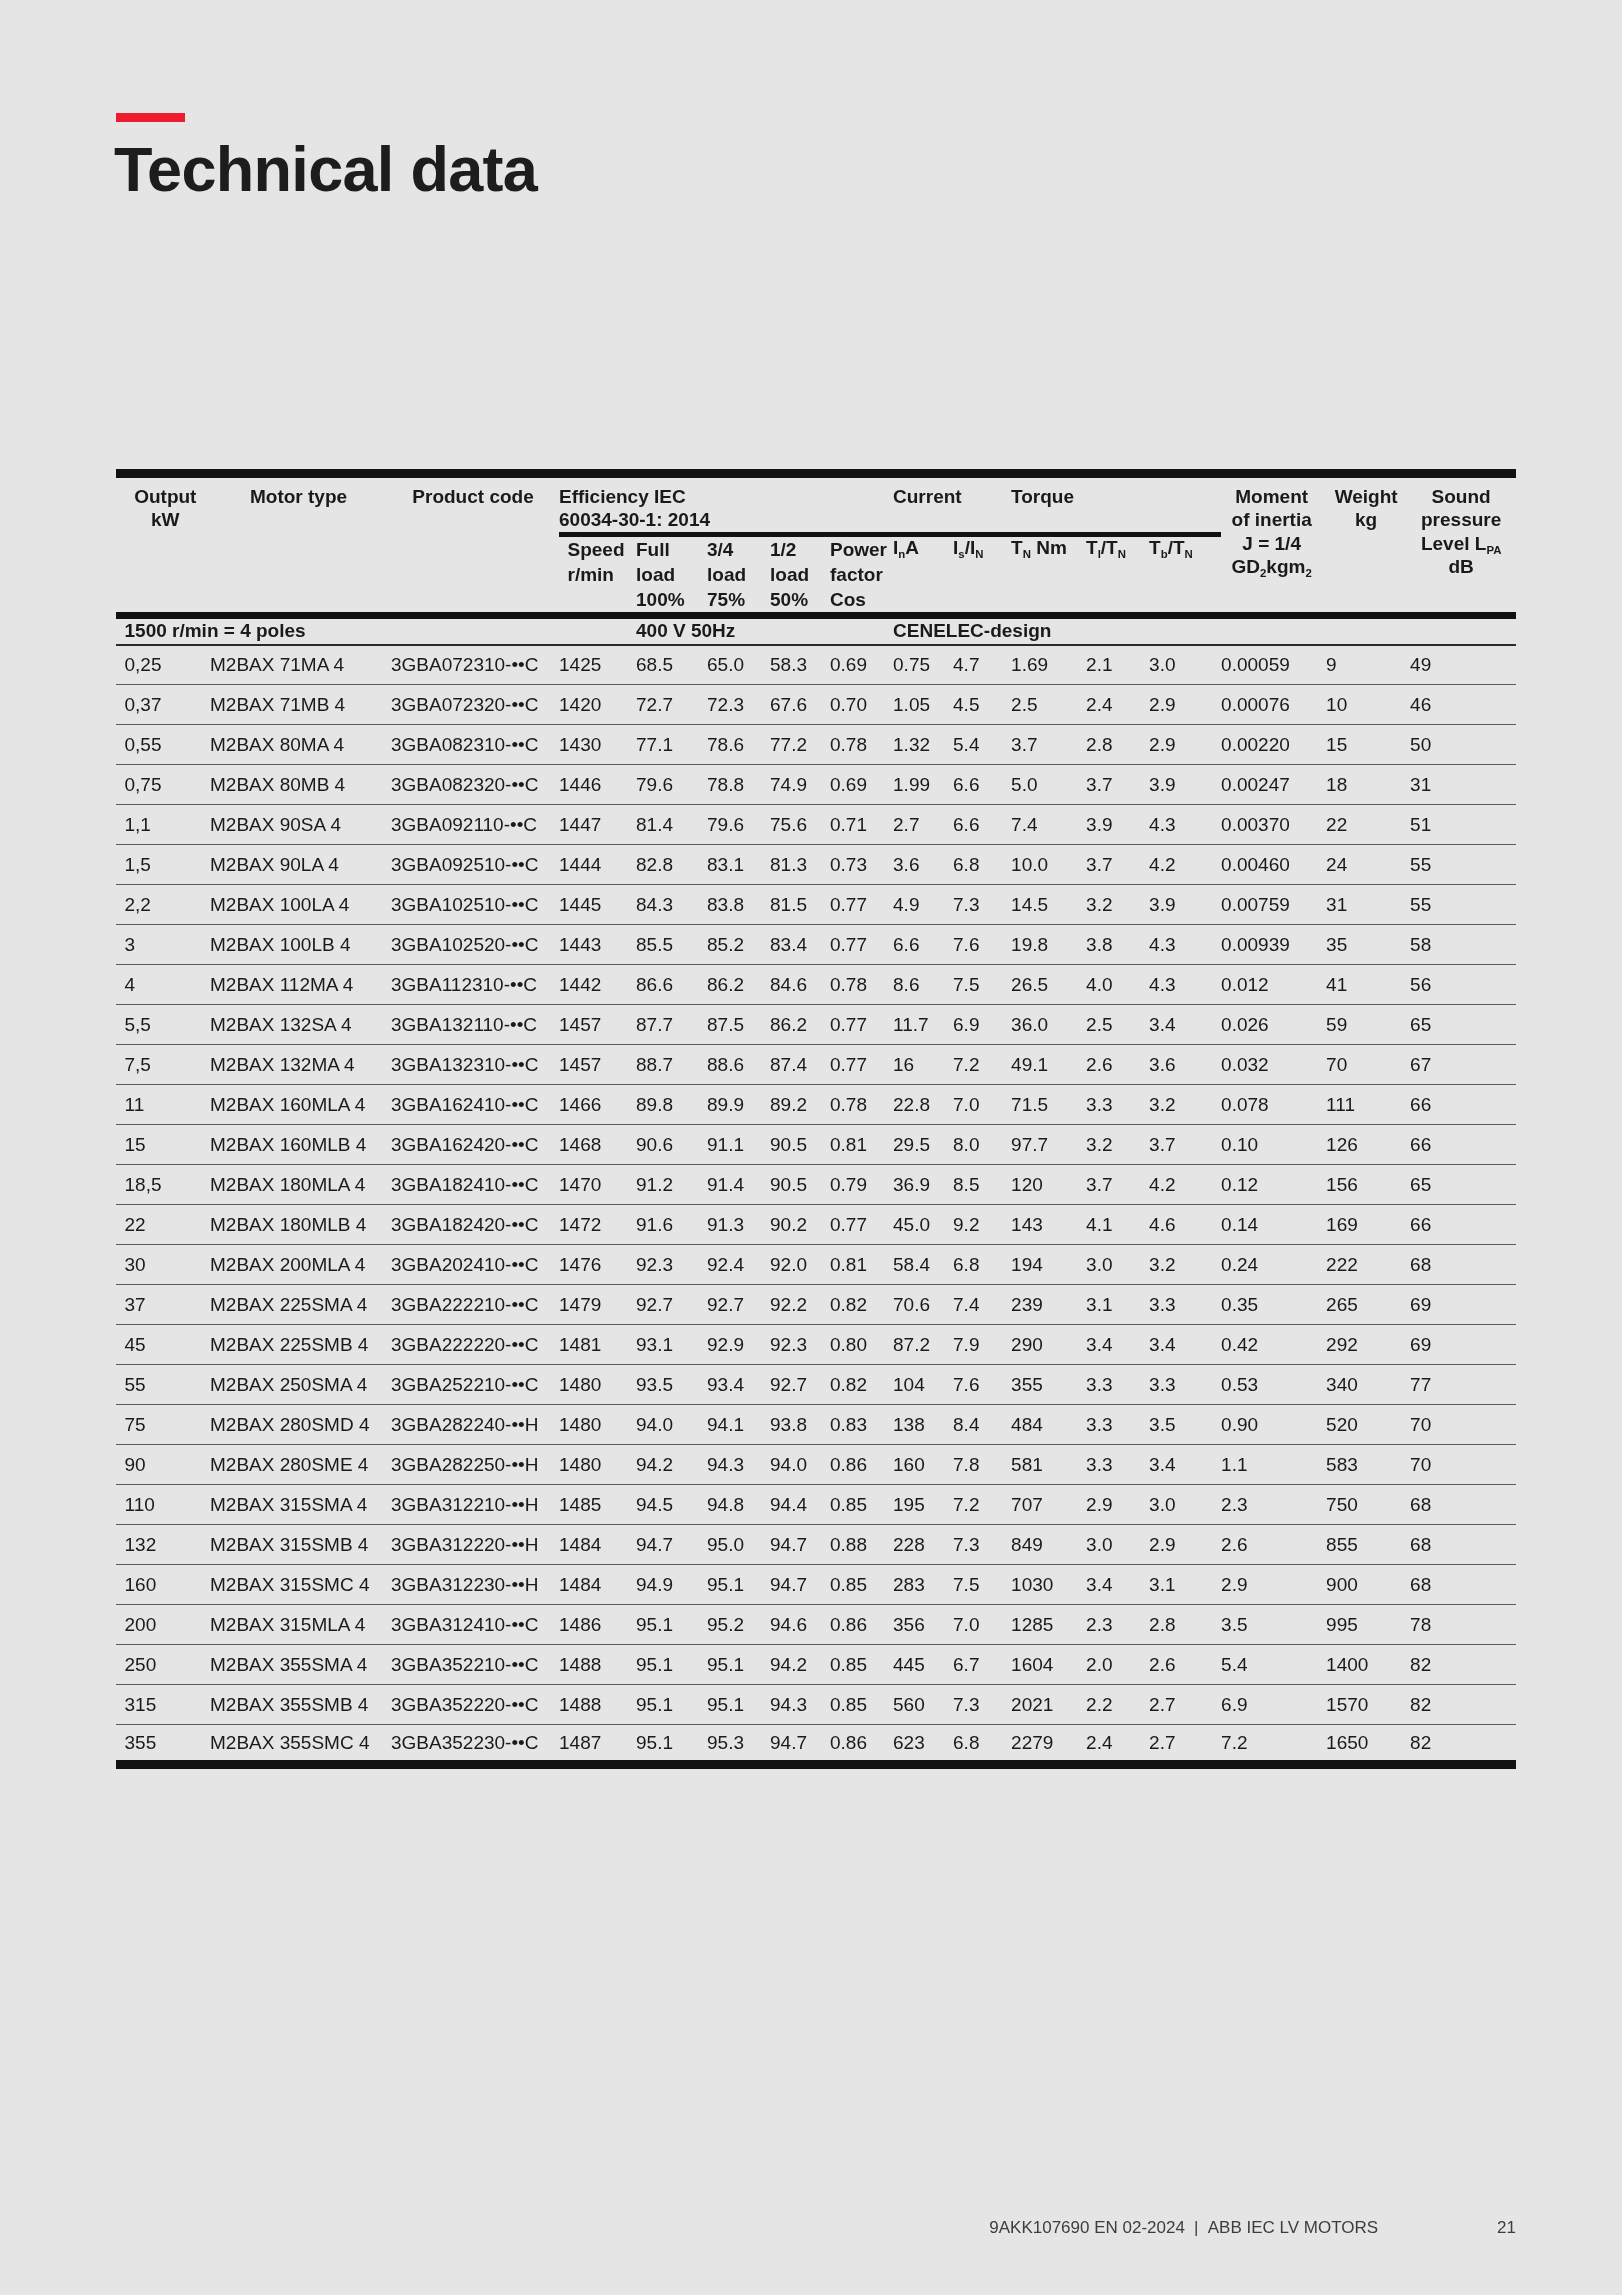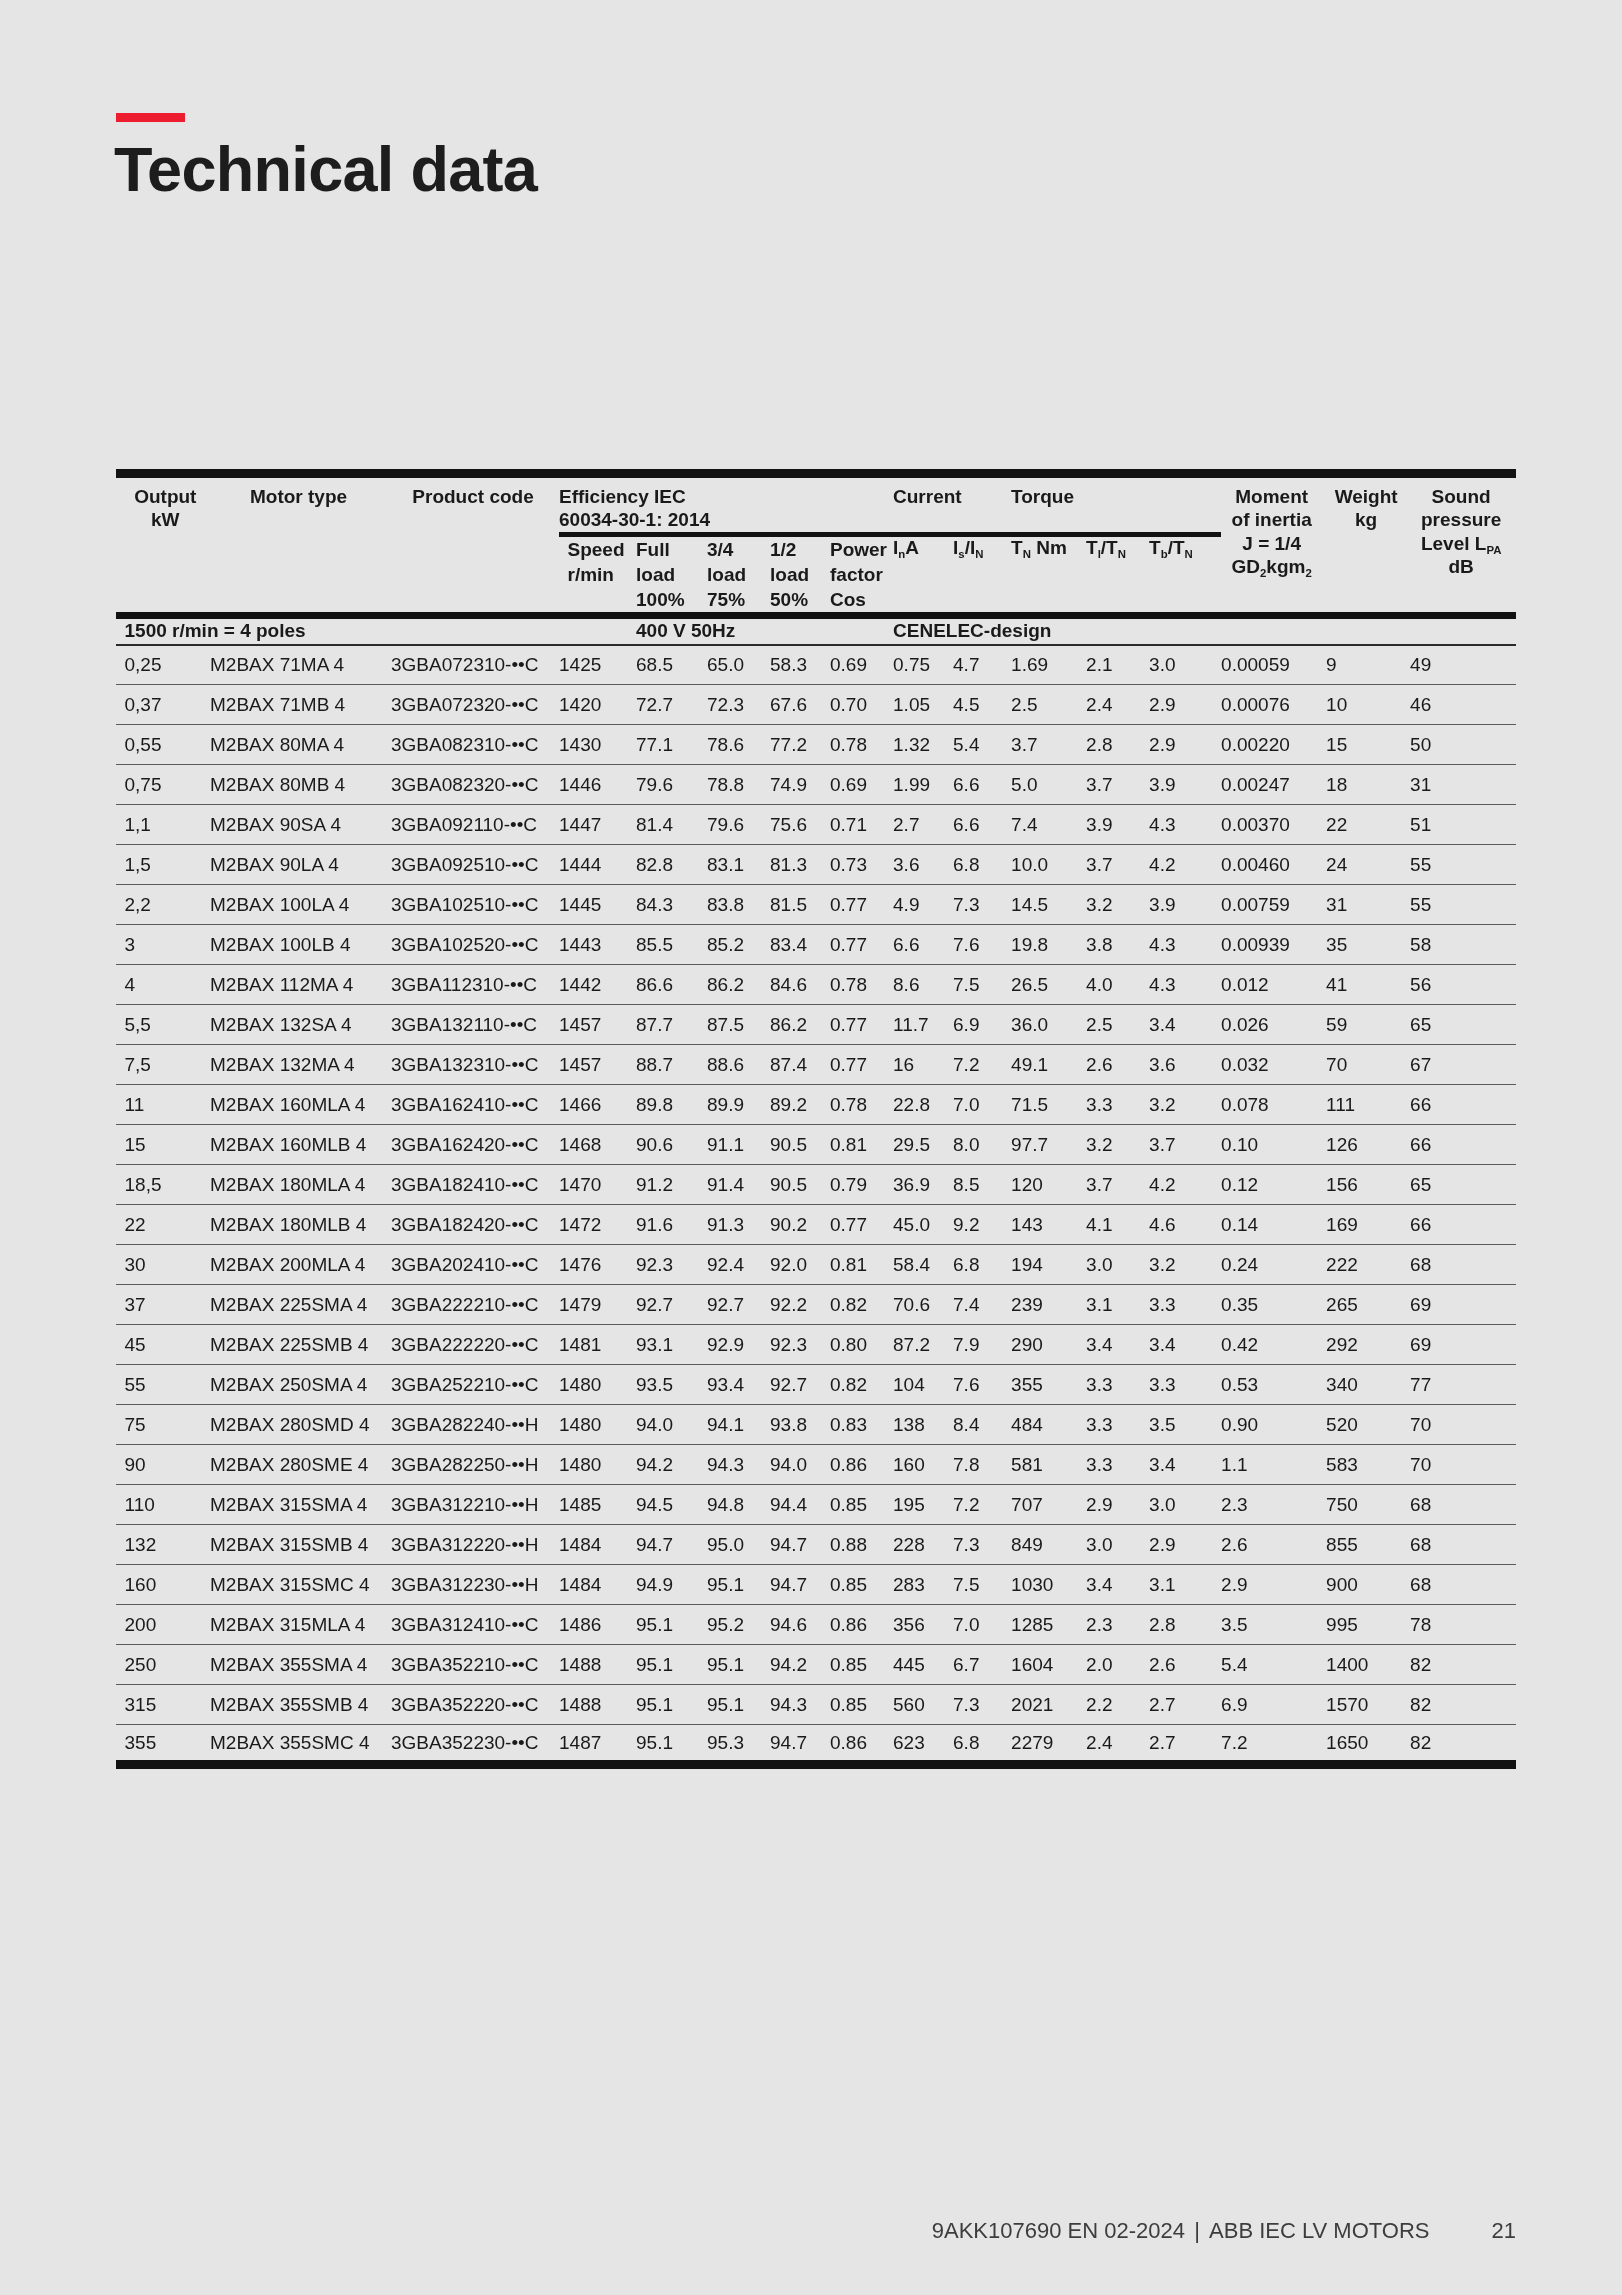--- a/index.html
+++ b/index.html
@@ -75,25 +75,25 @@
   tbody tr.datarow { height: 40px; }
   tbody tr.datarow td { vertical-align: middle; border-bottom: 1.3px solid #5a5a5a; }
   tbody tr.datarow:last-child td { border-bottom: none; }
   .footer {
     position: absolute;
     left: 116px; top: 2218px;
     width: 1400px;
     display: flex;
     justify-content: flex-end;
     align-items: baseline;
-    font-size: 22px;
+    font-size: 17px;
     color: #3d3d3d;
   }
   .footer .sep { margin: 0 9.2px; }
-  .footer .pageno { margin-left: 62px; }
+  .footer .pageno { margin-left: 119px; }
 </style>
 </head>
 <body>
 
 <div class="page">
 
   <div class="accent-bar"></div>
 
   <h1 class="page-title">Technical data</h1>
 

